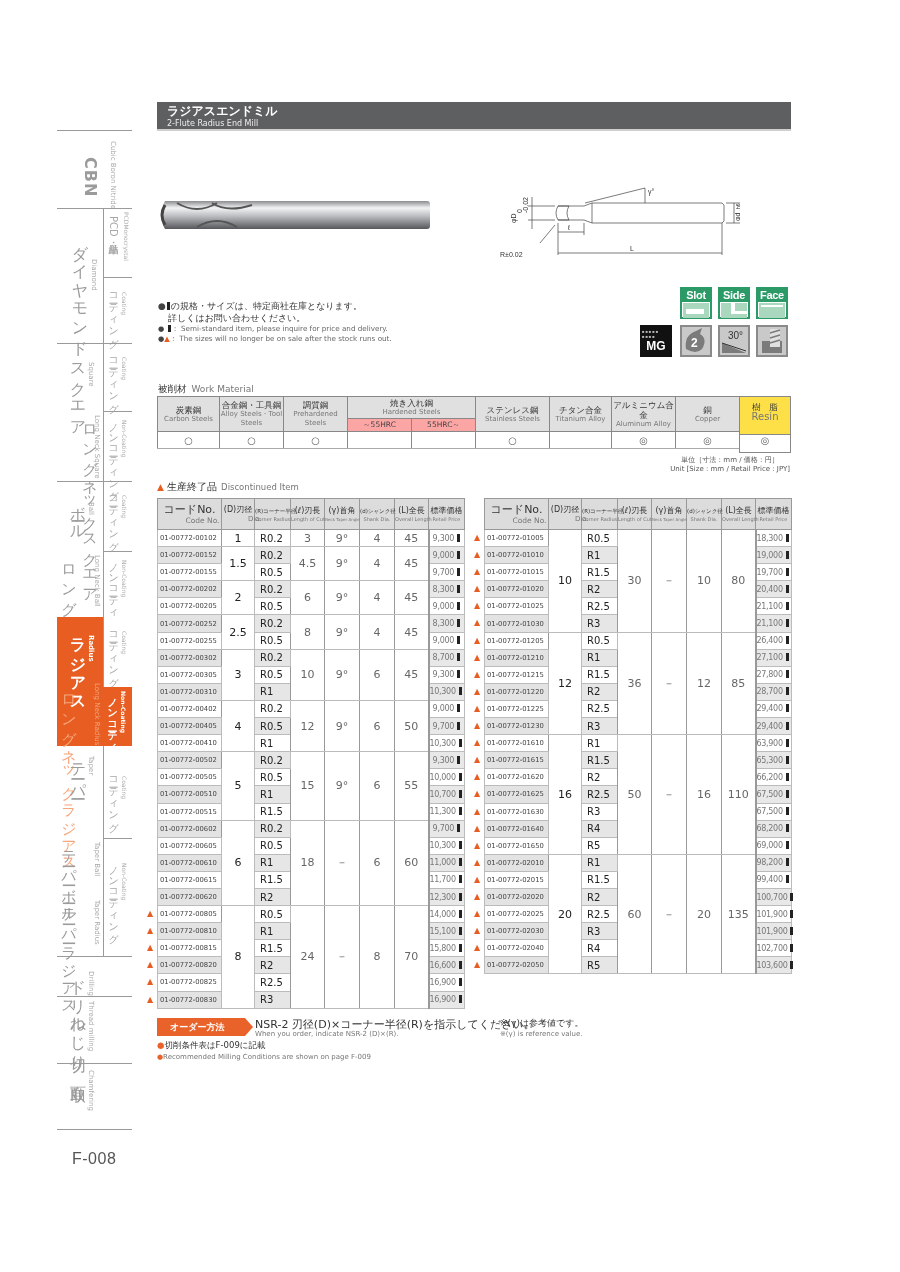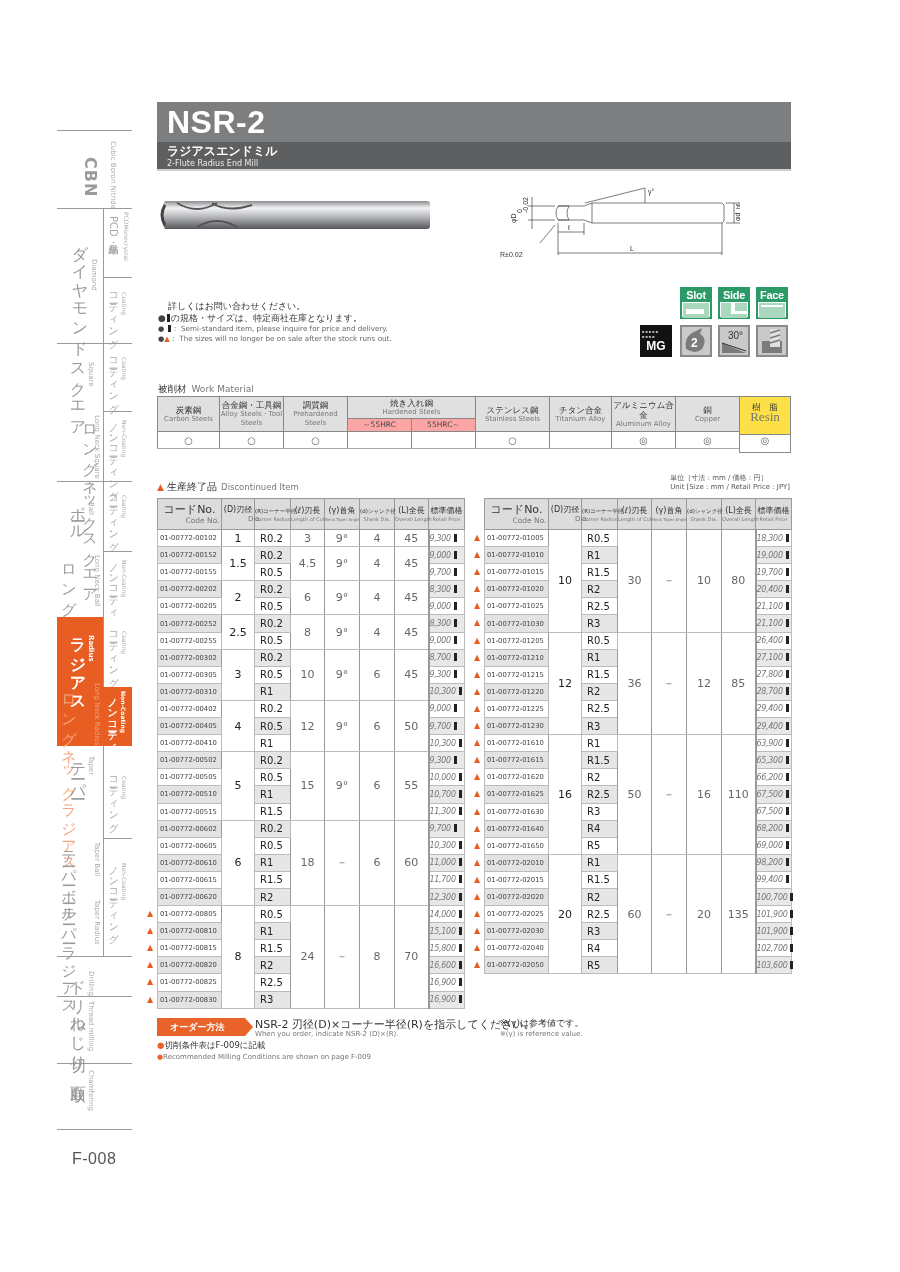--- a/index.html
+++ b/index.html
@@ -56,42 +56,42 @@
   .wm-title .en { font-size: 9px; color: #777; margin-left: 5px; }
   table { border-collapse: collapse; }
   .wm { position: absolute; left: 157px; top: 396px; width: 634px; table-layout: fixed; }
   .wm th { background: #e0e0e0; font-weight: normal; border: 1px solid #888; padding: 1px 0; vertical-align: middle; }
   .wm th .j { font-size: 8.5px; color: #333; display: block; line-height: 10px; }
   .wm th .e { font-size: 7px; color: #777; display: block; line-height: 9px; }
   .wm td { border-left: 1px solid #888; border-right: 1px solid #888; border-bottom: 1px solid #aaa; height: 17px; text-align: center; font-size: 10px; color: #666; }
   .wm .subh { font-size: 7.5px; color: #444; background: #fca5a5; }
 
   
-  .units { position: absolute; right: 110px; top: 474px; text-align: left; font-size: 7px; color: #555; line-height: 9px; }
+  .units { position: absolute; right: 110px; top: 456px; text-align: center; font-size: 7px; color: #555; line-height: 9px; }
   .disc { position: absolute; left: 157px; top: 480px; font-size: 10px; color: #333; }
   .disc .tri { font-size: 9px; }
   .disc .en { font-size: 8.5px; color: #777; margin-left: 4px; }
 
   
   .pt { position: absolute; top: 498px; table-layout: fixed; }
   .pt-left { left: 157px; width: 307px; }
   .pt-right { left: 484px; width: 307px; }
   .pt th { background: #dcdcdc; font-weight: normal; border: 1px solid #999; height: 31px; vertical-align: middle; }
   .pt th .j { display: block; font-size: 8px; color: #333; line-height: 10px; white-space: nowrap; }
   .pt th .j.big { font-size: 11px; line-height: 13px; }
   .pt th .e { display: block; font-size: 5px; color: #777; line-height: 7px; white-space: nowrap; }
   .pt th .e.big { font-size: 7.5px; line-height: 9px; margin-left: 26px; }
   .pt td { height: 17.1px; border: 1px solid #bbb; font-size: 10px; text-align: center; color: #333; white-space: nowrap; padding: 0; }
   .pt td.code { font-size: 6.8px; text-align: left; padding-left: 2px; background: #fff; color: #444; border-right: 1px solid #999; position: relative; }
   .pt tr.alt td.code { background: #e3e3e3; }
   .pt td.radius { text-align: left; padding-left: 5px; font-size: 10px; color: #222; }
   .pt tr.alt td.radius { background: #e6e6e6; }
   .pt td.num { color: #666; font-size: 11px; border-left: 1px solid #999; border-right: 1px solid #999; }
   .pt td.dia { color: #222; font-size: 11px; }
-  .pt td.price { text-align: left; padding-right: 3px; font-size: 8px; color: #777; border-left: 2px solid #999; letter-spacing: -0.3px; font-style: italic; }
+  .pt td.price { text-align: right; padding-right: 3px; font-size: 8px; color: #777; border-left: 2px solid #999; letter-spacing: -0.3px; }
   .pt tr.alt td.price { background: #e8e8e8; }
   .pt td.price .bar { width: 3px; height: 8px; margin-left: 3px; vertical-align: -1px; }
   .pt tr.grp td { border-top: 1px solid #777; }
   .triL { position: absolute; left: -11px; top: 3px; color: #e85e22; font-size: 8px; }
 
   
   .order { position: absolute; left: 157px; top: 1018px; }
   .order-tag { position: absolute; left: 0; top: 0; width: 88px; height: 18px; background: #e8622a; color: #fff; font-size: 9px; line-height: 18px; padding-left: 13px; font-weight: bold; }
   .order-tag::after { content: ""; position: absolute; right: -8px; top: 0; border-left: 8px solid #e8622a; border-top: 9px solid transparent; border-bottom: 9px solid transparent; }
   .order-jp { position: absolute; left: 98px; top: -1px; font-size: 11px; color: #333; white-space: nowrap; }
@@ -207,23 +207,20 @@
   </div>
 
   <div class="sb-block" style="top:933px;height:67px;border-bottom:1px solid #9a9a9a;">
     <div class="vtext sb-jp" style="left:10px;top:10px;">面取り</div>
     <div class="vtext sb-en" style="left:30px;top:6px;">Chamfering</div>
   </div>
 </div>
 <div class="page-num">F-008</div>
 
 <div class="header">
-  <div class="hdr-top">
-    <div class="hdr-title">NSR-2</div>
-  </div>
   <div class="hdr-bot">
     <div class="hdr-jp">ラジアスエンドミル</div>
     <div class="hdr-en">2-Flute Radius End Mill</div>
   </div>
 </div>
 
 <svg class="tool-photo" viewBox="0 0 275 40">
   <defs>
     <linearGradient id="steel" x1="0" y1="0" x2="0" y2="1">
       <stop offset="0" stop-color="#8b8d90"></stop>
@@ -263,22 +260,22 @@
   <text x="58" y="30" transform="rotate(-90 58 30)">-0.02</text>
   <text x="30" y="74">R±0.02</text>
   <text x="98" y="47">ℓ</text>
   <text x="160" y="68">L</text>
   <text x="178" y="11">γ°</text>
   <text x="270" y="38" transform="rotate(-90 270 38)">φd</text>
   <text x="270" y="26" transform="rotate(-90 270 26)" style="font-size:5px">h6</text>
 </svg>
 
 <div class="notes">
+  <div class="note"><span class="dot">●</span><span class="bar"></span><span>の規格・サイズは、特定商社在庫となります。</span></div>
   <div class="note" style="padding-left:10px;"><span>詳しくはお問い合わせください。</span></div>
-  <div class="note"><span class="dot">●</span><span class="bar"></span><span>の規格・サイズは、特定商社在庫となります。</span></div>
   <div class="note en"><span class="dot">●</span> <span class="bar" style="height:7px"></span><span>： Semi-standard item, please inquire for price and delivery.</span></div>
   <div class="note en"><span class="dot">●</span><span class="tri">▲</span><span>： The sizes will no longer be on sale after the stock runs out.</span></div>
 </div>
 
 <div class="icons">
   <div class="ic ic-g" style="left:40px;top:0;">
     <span class="lbl">Slot</span>
     <div class="body">
         <div style="position:absolute;left:3px;top:6px;width:18px;height:5px;background:#fff;"></div>
       </div>
@@ -385,21 +382,21 @@
     <td></td>
     <td>◎</td>
     <td>◎</td>
   </tr>
 </tbody>
   </table>
 
 <div style="position:absolute;left:739px;top:396px;width:52px;">
   <div style="background:#fde047;border:1px solid #888;height:39px;text-align:center;padding-top:5px;">
     <span style="display:block;font-size:8.5px;color:#333;line-height:10px;">樹　脂</span>
-    <span style="display:block;font-size:13px;color:#777;line-height:9px;font-family:Liberation Serif, serif;">Resin</span>
+    <span style="display:block;font-size:10px;color:#777;line-height:9px;">Resin</span>
   </div>
   <div style="border:1px solid #888;border-top:none;height:18px;text-align:center;font-size:10px;color:#666;">◎</div>
 </div>
 
 <div class="disc"><span class="tri">▲</span> <span>生産終了品</span><span class="en">Discontinued Item</span></div>
 <div class="units">
   <div>単位［寸法：mm / 価格：円］</div>
   <div>Unit [Size : mm / Retail Price : JPY]</div>
 </div>
 

